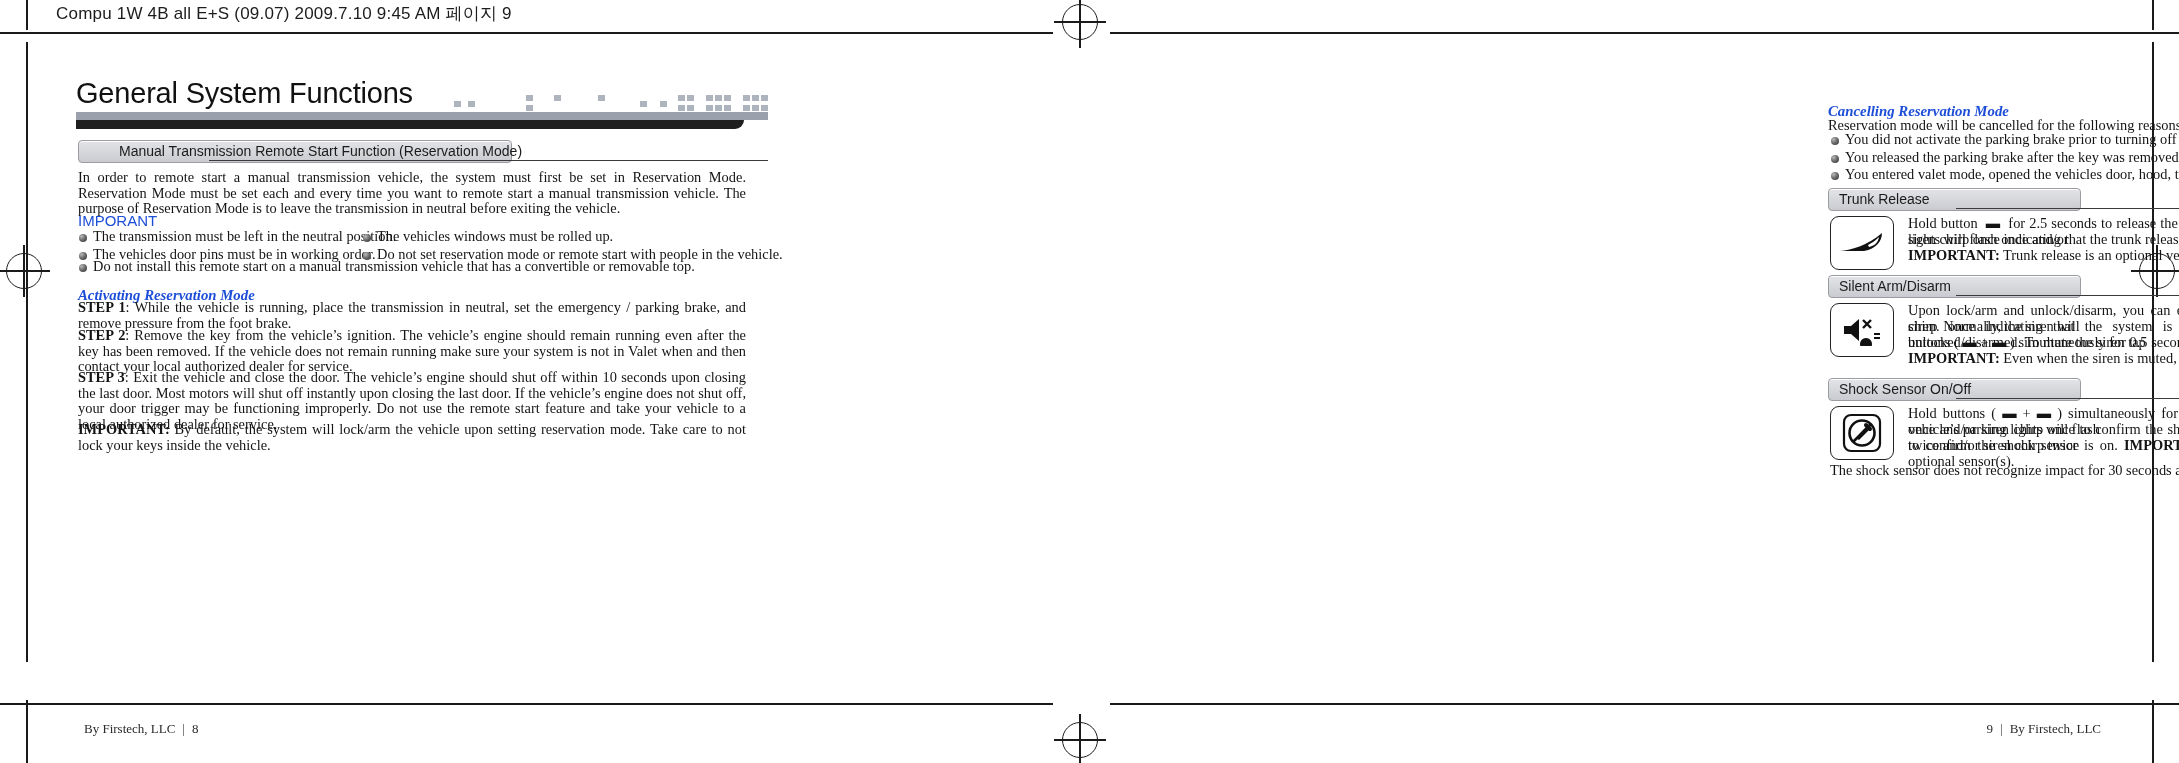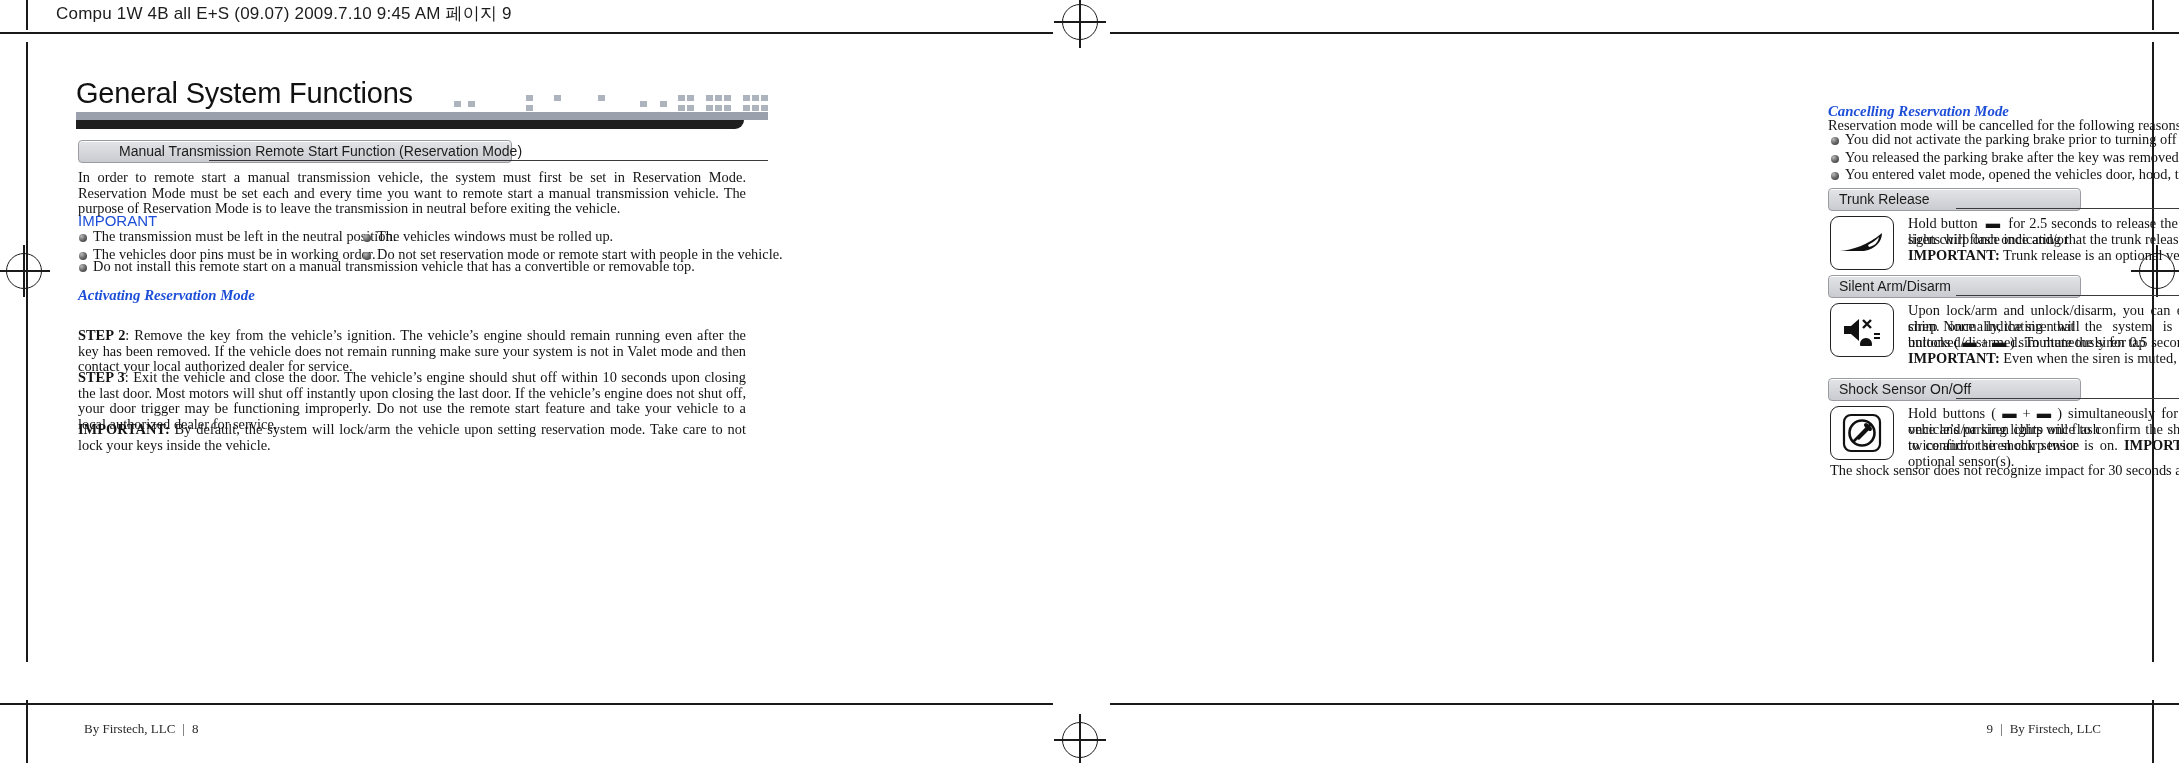--- a/index.html
+++ b/index.html
@@ -127,22 +127,25 @@
   <ul class="bl wrap" style="left:74px;top:258px;width:680px;">
     <li>Do not install this remote start on a manual transmission vehicle that has a convertible or removable top.</li>
   </ul>
   <ul class="bl" style="left:358px;top:228px;width:390px;">
     <li>The vehicles windows must be rolled up.</li>
     <li>Do not set reservation mode or remote start with people in the vehicle.</li>
   </ul>
 
   <div class="imp-head ital" style="left:74px;top:287px;font-family:'Liberation Serif',serif;font-size:14.8px;">Activating Reservation Mode</div>
 
+  <div class="para" style="left:74px;top:300px;width:668px;">
+    <b>STEP 1</b><span>: While the vehicle is running, place the transmission in neutral, set the emergency / parking brake, and remove pressure from the foot brake.</span>
+  </div>
   <div class="para" style="left:74px;top:328px;width:668px;">
-    <b>STEP 2</b><span>: Remove the key from the vehicle’s ignition. The vehicle’s engine should remain running even after the key has been removed. If the vehicle does not remain running make sure your system is not in Valet mode and then contact your local authorized dealer for service.</span>
+    <b>STEP 2</b><span>: Remove the key from the vehicle’s ignition. The vehicle’s engine should remain running even after the key has been removed. If the vehicle does not remain running make sure your system is not in Valet when and then contact your local authorized dealer for service.</span>
   </div>
   <div class="para" style="left:74px;top:370px;width:668px;">
     <b>STEP 3</b><span>: Exit the vehicle and close the door. The vehicle’s engine should shut off within 10 seconds upon closing the last door. Most motors will shut off instantly upon closing the last door. If the vehicle’s engine does not shut off, your door trigger may be functioning improperly. Do not use the remote start feature and take your vehicle to a local authorized dealer for service.</span>
   </div>
 
   <div class="para" style="left:74px;top:422px;width:668px;">
     <b>IMPORTANT:</b><span>  By default, the system will lock/arm the vehicle upon setting reservation mode. Take care to not lock your keys inside the vehicle.</span>
   </div>
 
   <div class="foot foot-l">

